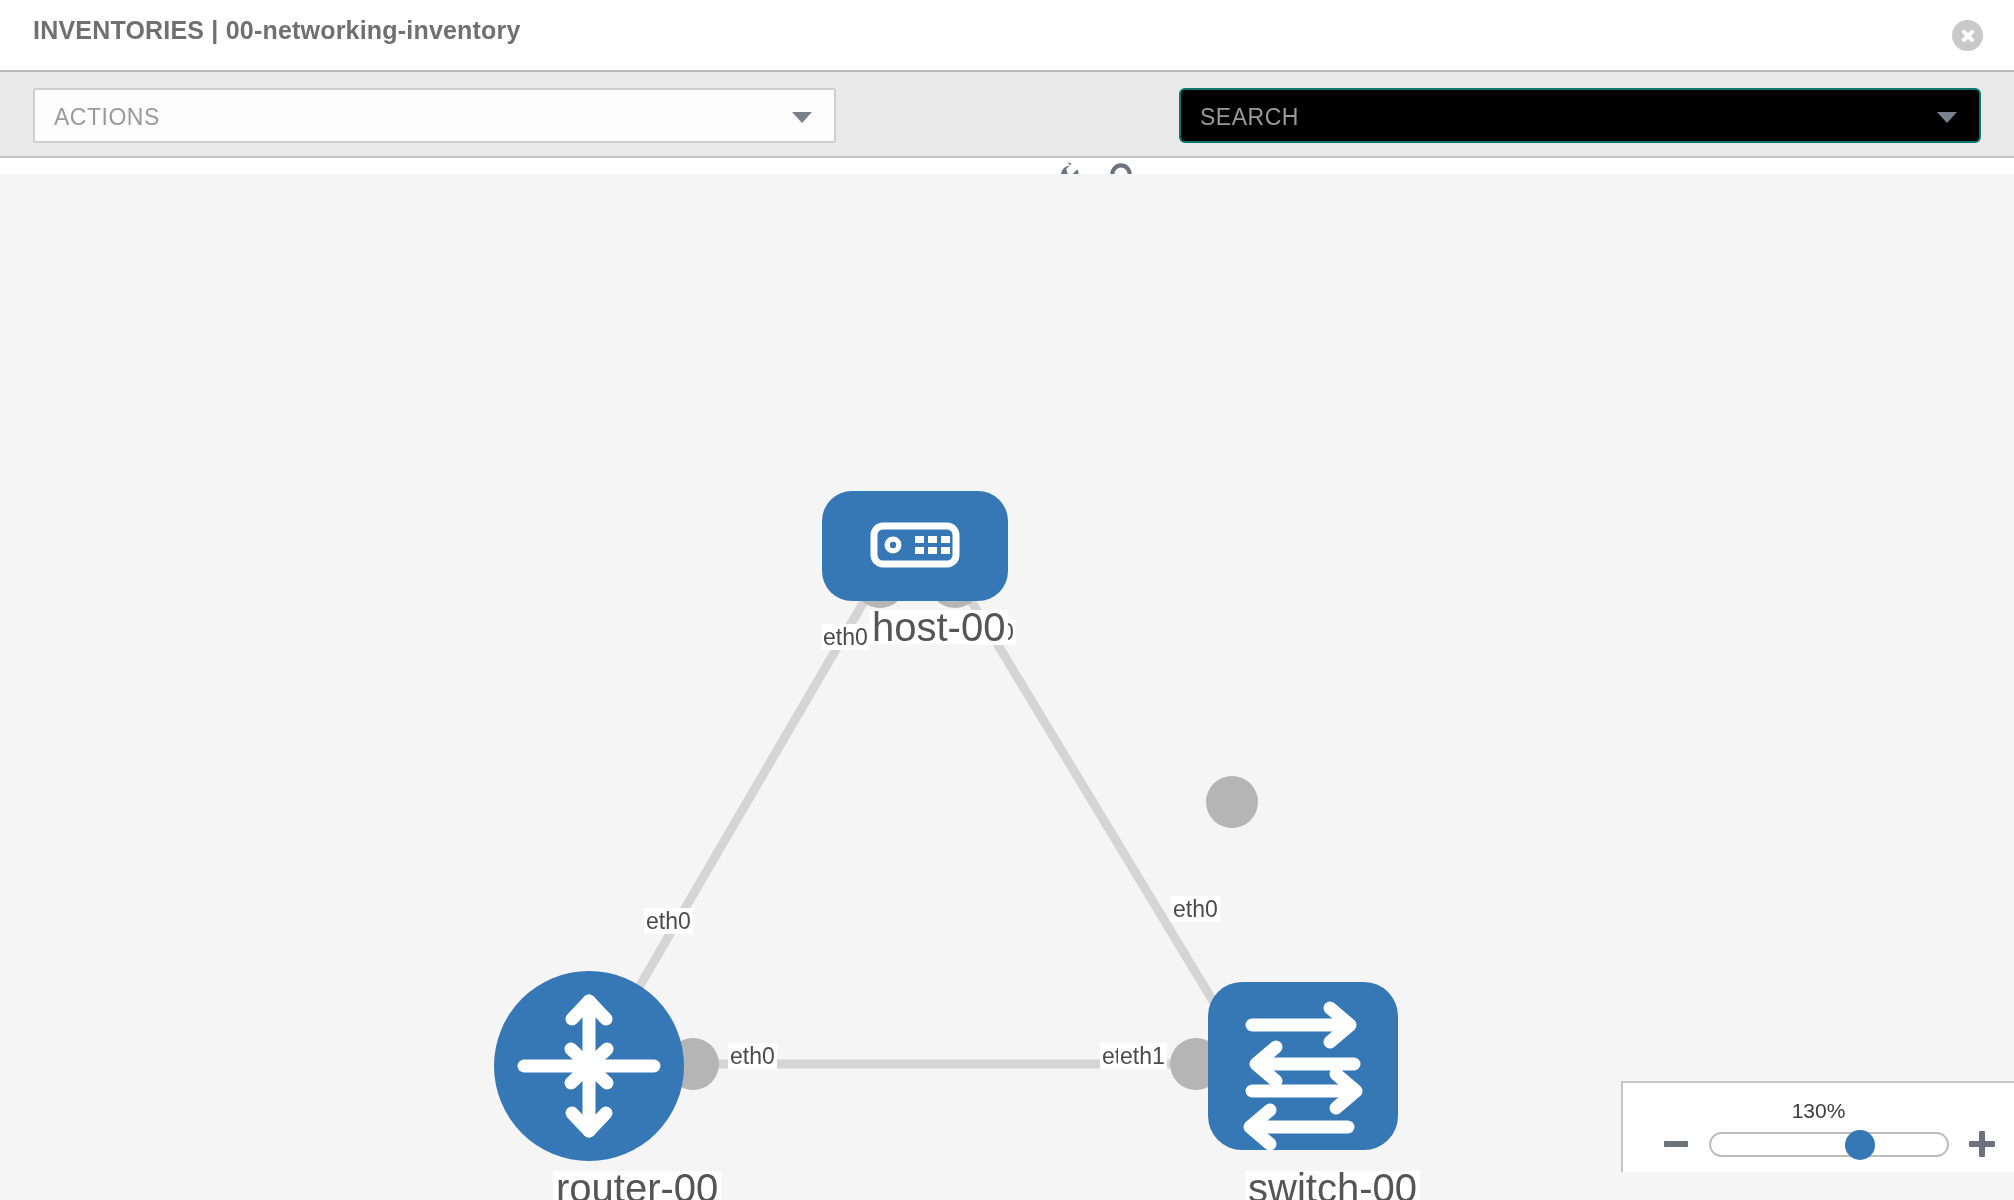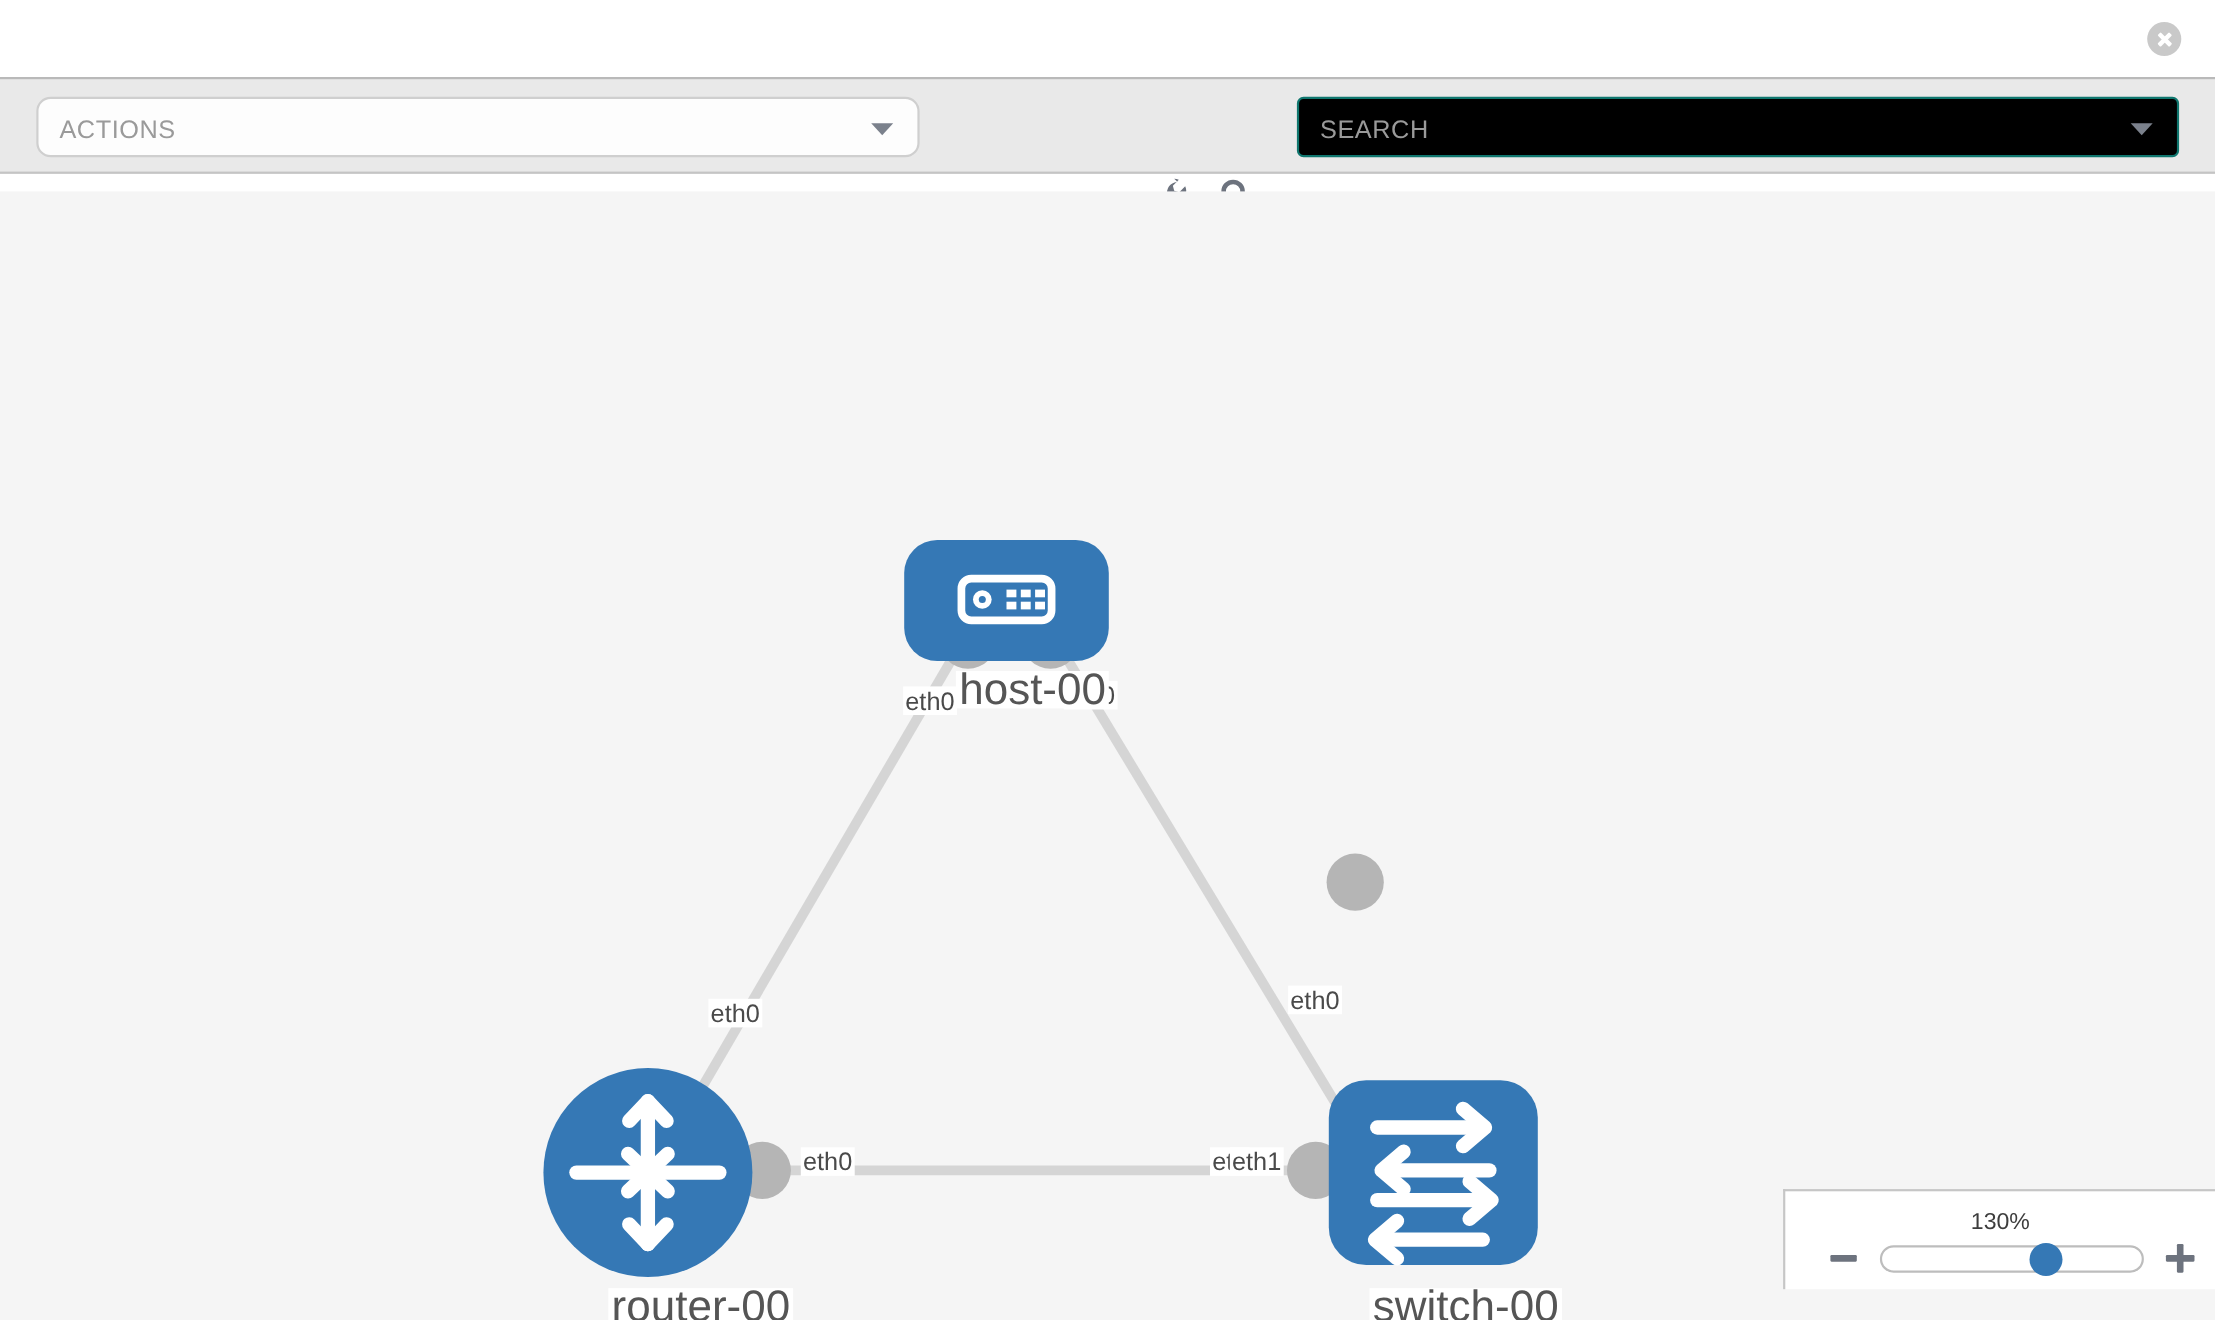--- a/index.html
+++ b/index.html
@@ -69,21 +69,21 @@
     border-bottom: 2px solid #c4c4c4;
   }
   .actions-select {
     position: absolute;
     left: 33px;
     top: 16px;
     width: 803px;
     height: 55px;
     background: #fdfdfd;
     border: 2px solid #cfcfcf;
-    border-radius: 13px;
+    border-radius: 2px;
   }
   .actions-label {
     position: absolute;
     left: 19px; top: 14px;
     font-size: 23px;
     color: #9a9a9a;
     letter-spacing: 0.5px;
   }
   .caret {
     position: absolute;
@@ -215,20 +215,21 @@
     background: #3578b5;
     cursor: pointer;
   }
 </style>
 </head>
 <body>
 
 <div id="app">
 
   <div class="header">
+    <div class="header-title">INVENTORIES | 00-networking-inventory</div>
     <div class="close-btn"></div>
   </div>
 
   <div class="toolbar">
 
     <div class="actions-select">
       <span class="actions-label">ACTIONS</span>
       <span class="caret"></span>
     </div>
 

